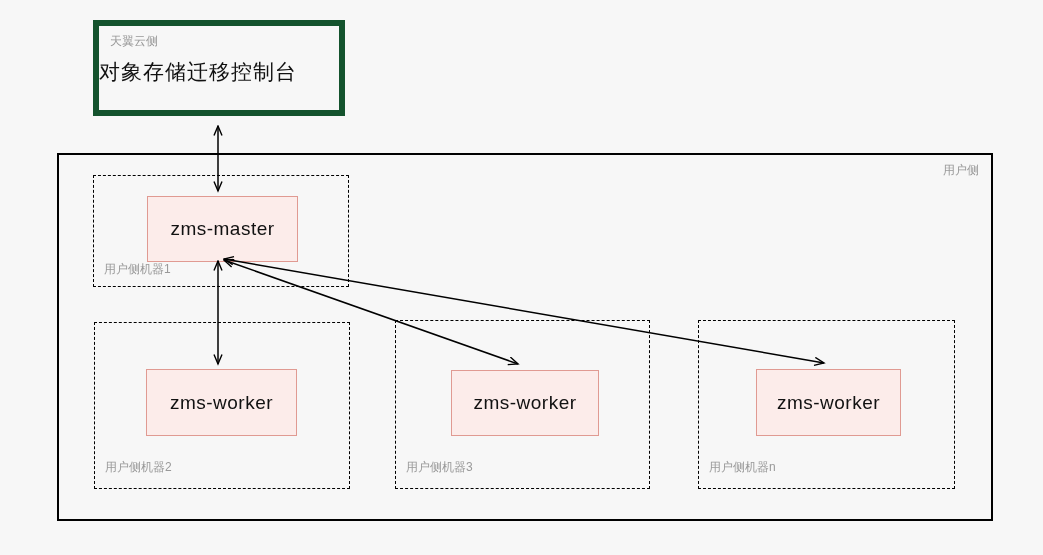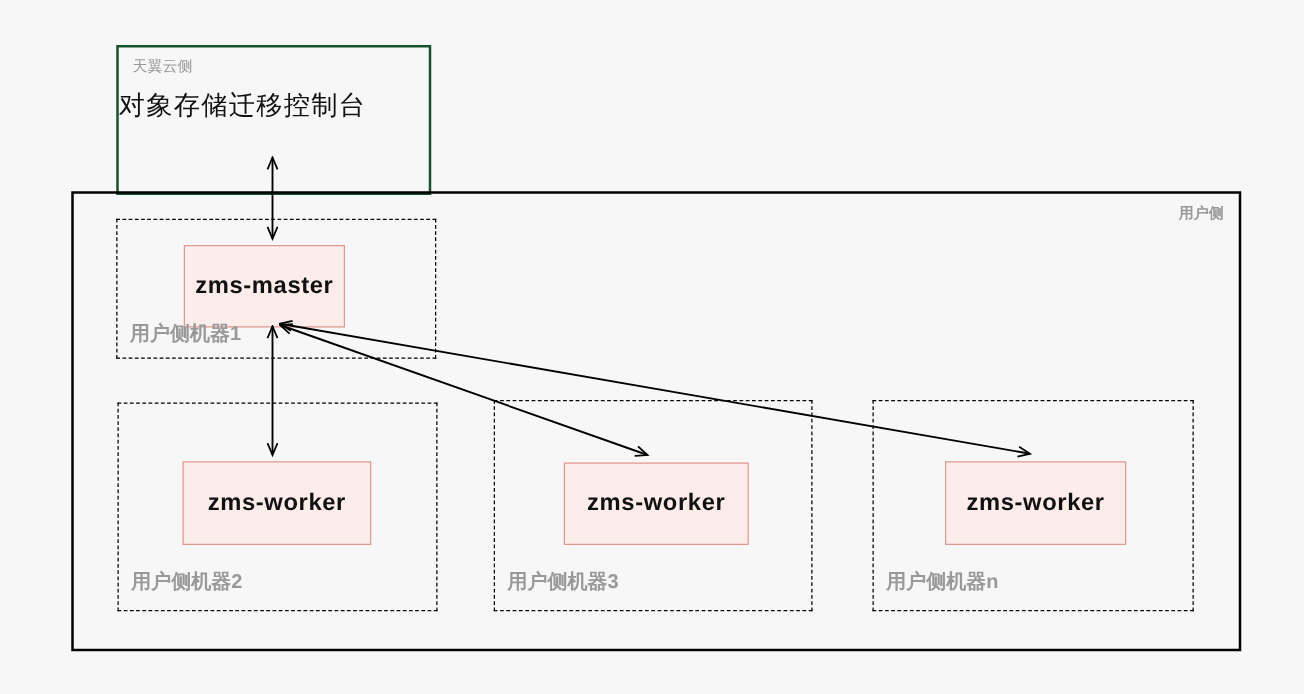--- a/index.html
+++ b/index.html
@@ -9,62 +9,62 @@
     -webkit-font-smoothing:antialiased;
   }
   .canvas{
     position:relative;
     width:1043px;height:555px;
     background:#f7f7f7;
     overflow:hidden;
   }
   
   .cloud-box{
-    position:absolute;left:93px;top:36px;width:252px;height:120px;
-    border:2px solid #14532d;box-sizing:border-box;background:transparent;
+    position:absolute;left:93px;top:20px;width:252px;height:96px;
+    border:6px solid #14532d;box-sizing:border-box;background:transparent;
   }
   .cloud-box .corner-label{
     position:absolute;left:11px;top:7px;
     font-size:12px;color:#999;
   }
   .cloud-box .title{
     position:absolute;left:0;right:0;top:32px;
     font-size:21px;color:#111;letter-spacing:1px;
   }
   
   .user-box{
     position:absolute;left:57px;top:153px;width:936px;height:368px;
-    border:2px solid #000;box-sizing:border-box;background:transparent;font-weight:bold;
+    border:2px solid #000;box-sizing:border-box;background:transparent;
   }
   .user-box .corner-label{
     position:absolute;right:12px;top:7px;
     font-size:12px;color:#999;
   }
   
   .machine{
     position:absolute;
     border:1.5px dashed #000;box-sizing:border-box;
   }
   .machine .m-label{
     position:absolute;left:10px;bottom:8px;
-    font-size:16px;color:#999;white-space:nowrap;margin-top:22px;
+    font-size:12px;color:#999;white-space:nowrap;margin-top:22px;
   }
   .m1{left:34px;top:20px;width:256px;height:112px;}
   .m2{left:35px;top:167px;width:256px;height:167px;}
   .m2 .m-label,.m3 .m-label,.mn .m-label{bottom:12px;}
   .m3{left:336px;top:165px;width:255px;height:169px;}
   .mn{left:639px;top:165px;width:257px;height:169px;}
   
   .node{
     position:absolute;
     background:#fcecea;border:1.5px solid #e09a92;box-sizing:border-box;
     display:flex;align-items:center;justify-content:center;
     font-size:19px;color:#111;letter-spacing:0.5px;
   }
-  .node-master{left:53px;top:20px;width:129px;height:66px;}
+  .node-master{left:53px;top:20px;width:151px;height:66px;}
   .node-w2{left:51px;top:46px;width:151px;height:67px;}
   .node-w3{left:55px;top:49px;width:148px;height:66px;}
   .node-wn{left:57px;top:48px;width:145px;height:67px;}
   
   svg.arrows{
     position:absolute;left:0;top:0;width:1043px;height:555px;
     pointer-events:none;
   }
 </style>
 </head>

